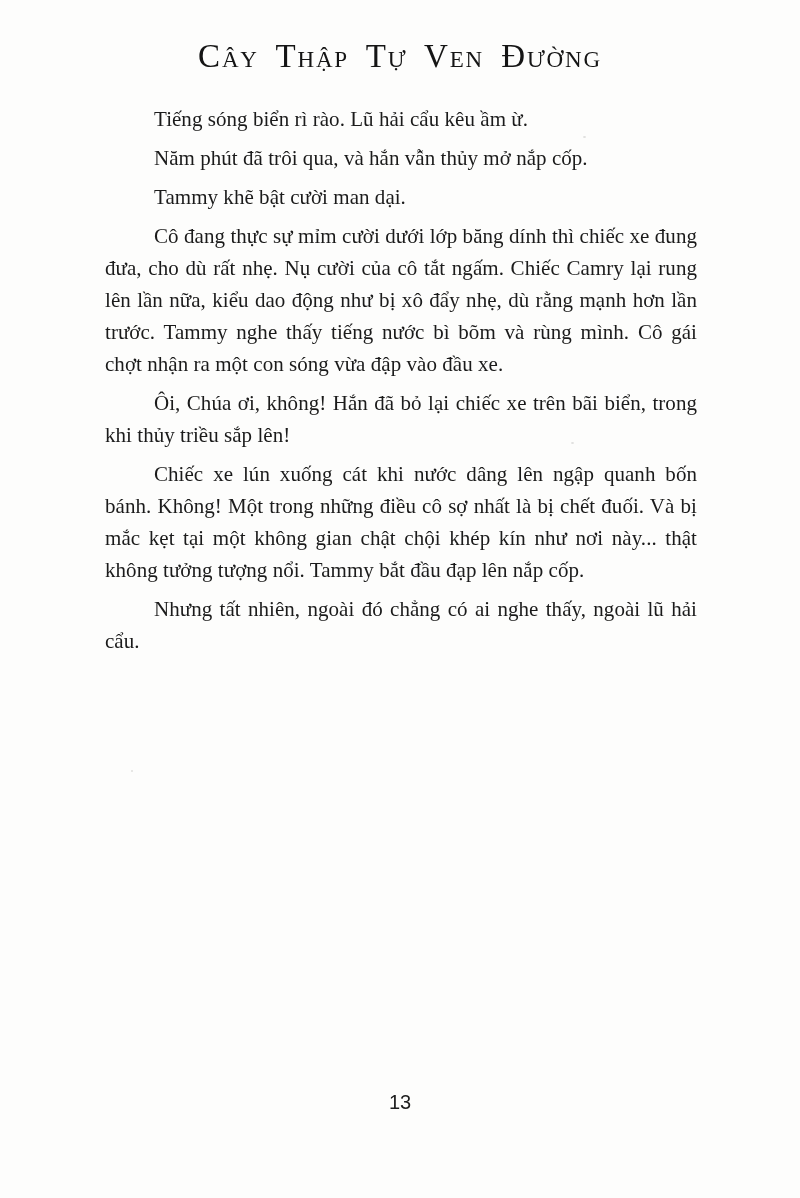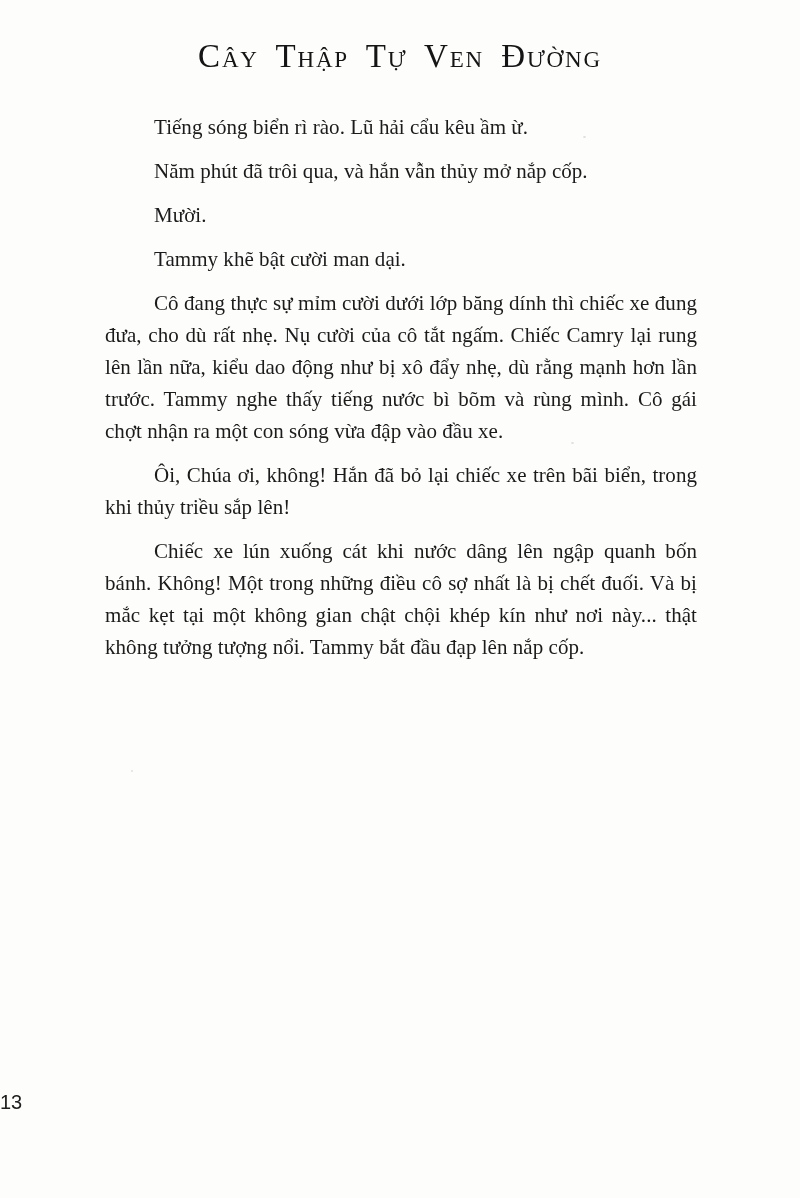--- a/index.html
+++ b/index.html
@@ -37,31 +37,32 @@
   }
   .body-text {
     position: absolute;
     top: 99px;
     left: 105px;
     width: 592px;
     font-size: 21px;
     line-height: 32px;
   }
   .body-text p {
-    margin: 12px 0 7px 0;
+    margin: 4px 0 7px 0;
     text-indent: 49px;
     text-align: justify;
     letter-spacing: 0.002em;
     font-family: Liberation Serif, serif;
   }
   .page-number {
     position: absolute;
     top: 1091px;
     left: 0;
     width: 800px;
+    text-align: center;
     font-family: "Liberation Sans", "DejaVu Sans", sans-serif;
     font-size: 20px;
     color: #202020;
   }
   
   .speckle {
     position: absolute;
     background: #c9c9c6;
     border-radius: 50%;
     opacity: 0.55;
@@ -73,25 +74,25 @@
 </head>
 <body>
 
 <div class="page">
 
   <h1 class="chapter-title">Cây Thập Tự Ven Đường</h1>
 
   <div class="body-text">
     <p>Tiếng sóng biển rì rào. Lũ hải cẩu kêu ầm ừ.</p>
     <p>Năm phút đã trôi qua, và hắn vẫn thủy mở nắp cốp.</p>
-    <p>Mười.</p>
     <p>Tammy khẽ bật cười man dại.</p>
     <p>Cô đang thực sự mỉm cười dưới lớp băng dính thì chiếc xe đung đưa, cho dù rất nhẹ. Nụ cười của cô tắt ngấm. Chiếc Camry lại rung lên lần nữa, kiểu dao động như bị xô đẩy nhẹ, dù rằng mạnh hơn lần trước. Tammy nghe thấy tiếng nước bì bõm và rùng mình. Cô gái chợt nhận ra một con sóng vừa đập vào đầu xe.</p>
     <p>Ôi, Chúa ơi, không! Hắn đã bỏ lại chiếc xe trên bãi biển, trong khi thủy triều sắp lên!</p>
     <p>Chiếc xe lún xuống cát khi nước dâng lên ngập quanh bốn bánh. Không! Một trong những điều cô sợ nhất là bị chết đuối. Và bị mắc kẹt tại một không gian chật chội khép kín như nơi này... thật không tưởng tượng nổi. Tammy bắt đầu đạp lên nắp cốp.</p>
+    <p>Nhưng tất nhiên, ngoài đó chẳng có ai nghe thấy, ngoài lũ hải cẩu.</p>
   </div>
 
   <div class="page-number">13</div>
 
   <span class="speckle sp1"></span>
   <span class="speckle sp2"></span>
   <span class="speckle sp3"></span>
 
 </div>
 

